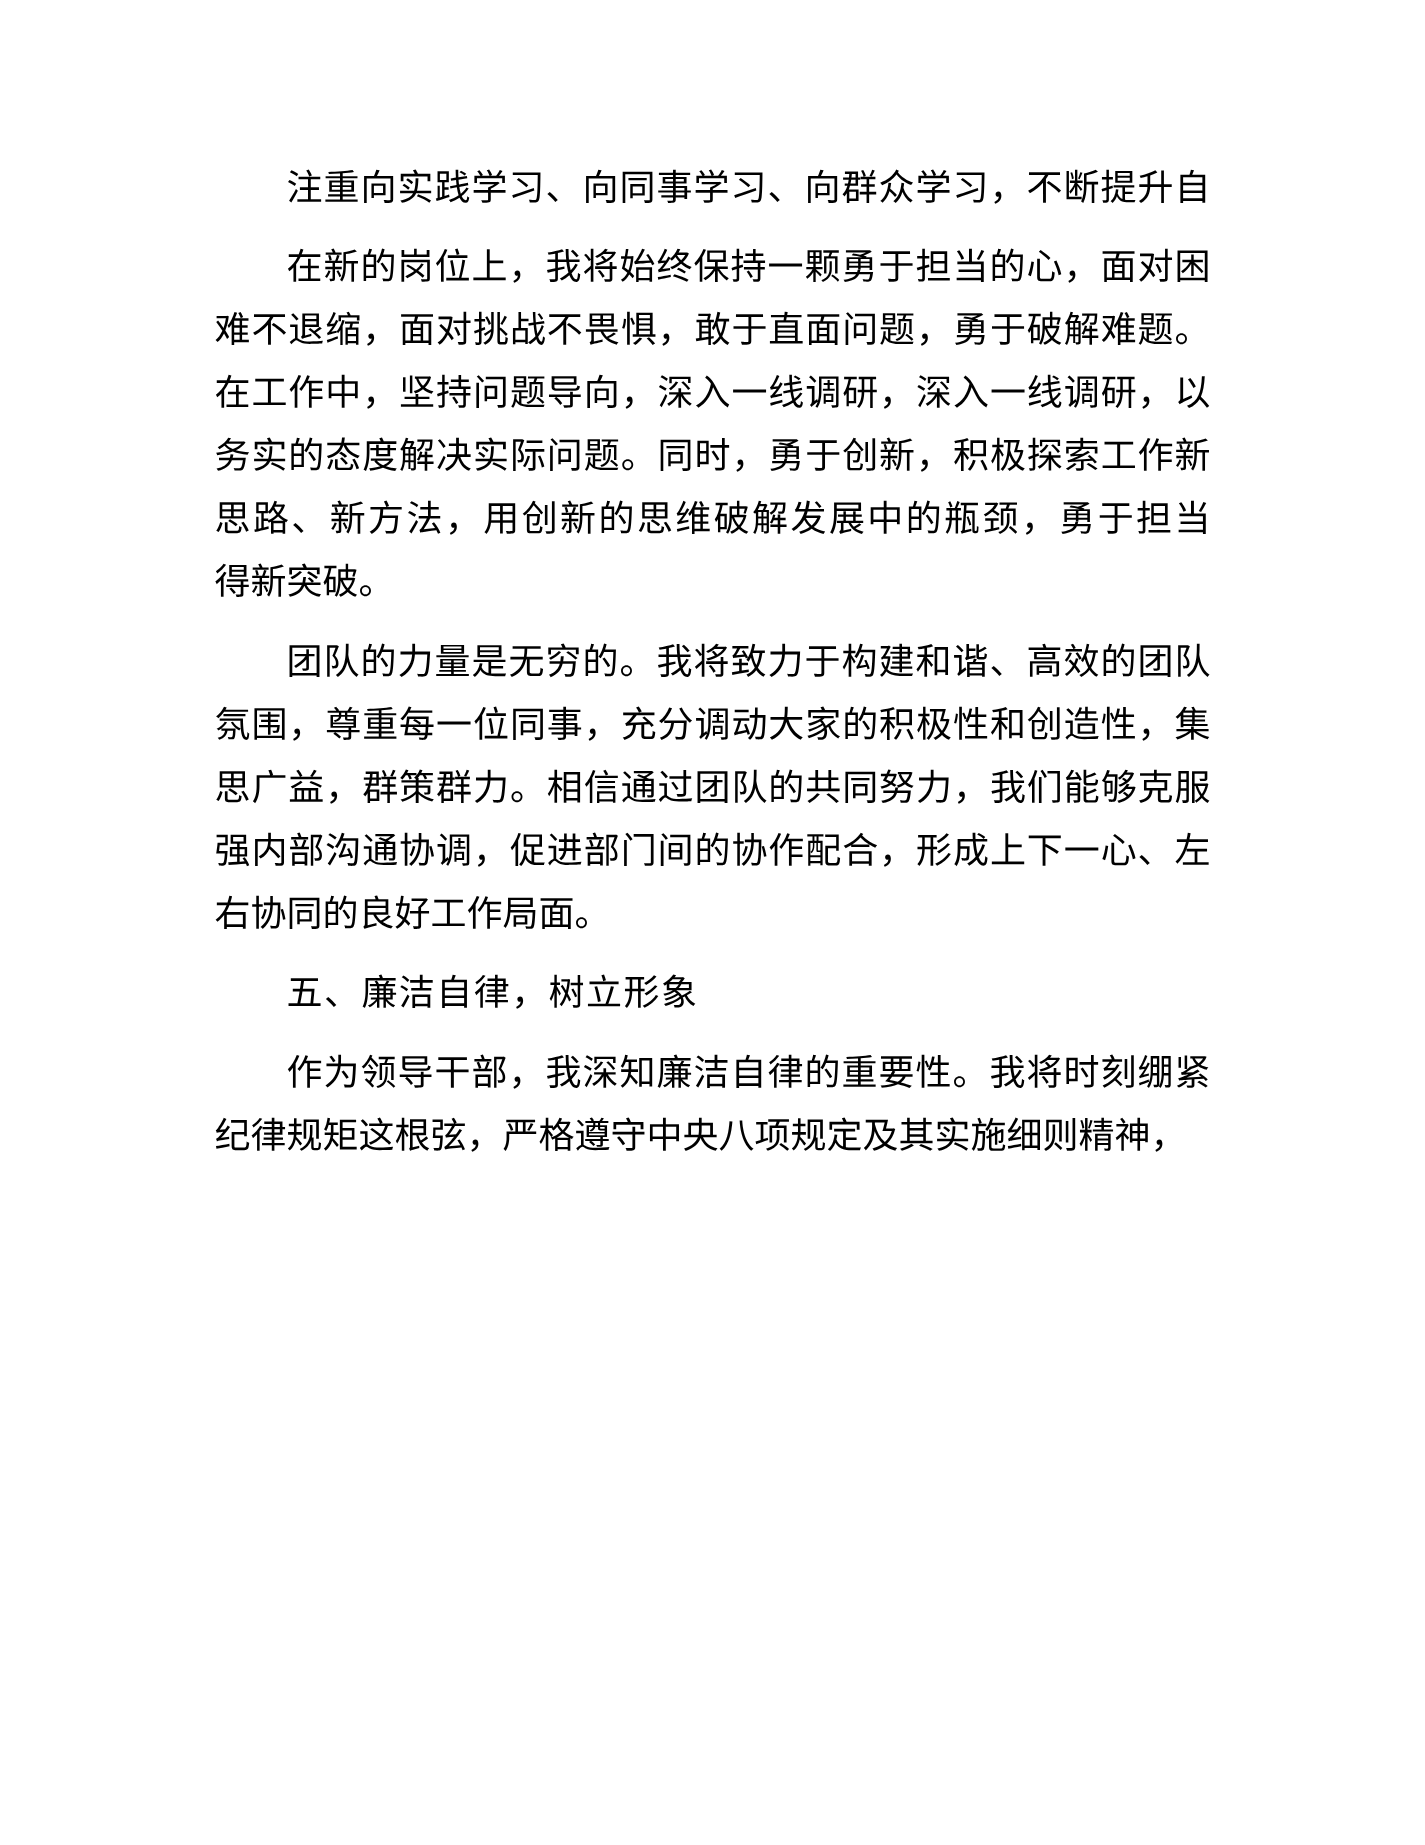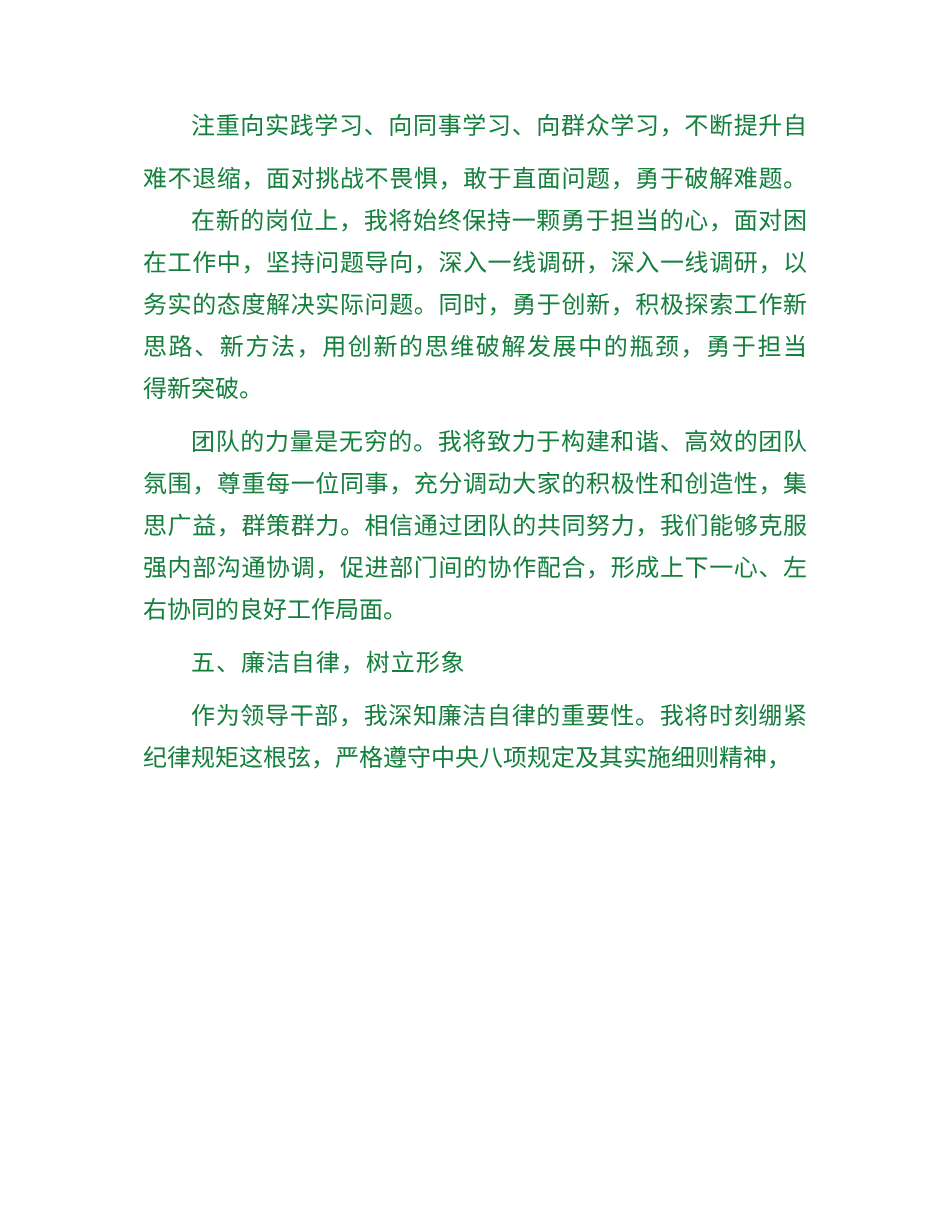--- a/index.html
+++ b/index.html
@@ -9,21 +9,21 @@
   }
   .page {
     position: relative;
     width: 950px;
     height: 1230px;
     background: #ffffff;
     box-sizing: border-box;
     padding: 105px 143px 0 143px;
     overflow: hidden;
     font-family: "Liberation Serif", "DejaVu Serif", serif;
-    color: #15803d;
+    color: #000000;
     font-size: 24px;
     line-height: 42px;
   }
   .para {
     margin: 0 0 11px 0;
   }
   .para .line {
     text-align: justify;
     text-align-last: justify;
     white-space: nowrap;
@@ -41,22 +41,22 @@
 </style>
 </head>
 <body>
 
 <div class="page">
   <div>
       <div class="para body">
         <div class="line first">注重向实践学习、向同事学习、向群众学习，不断提升自</div>
       </div>
       <div class="para body">
+        <div class="line first">在新的岗位上，我将始终保持一颗勇于担当的心，面对困</div>
         <div class="line">难不退缩，面对挑战不畏惧，敢于直面问题，勇于破解难题。</div>
-        <div class="line first">在新的岗位上，我将始终保持一颗勇于担当的心，面对困</div>
         <div class="line">在工作中，坚持问题导向，深入一线调研，深入一线调研，以</div>
         <div class="line">务实的态度解决实际问题。同时，勇于创新，积极探索工作新</div>
         <div class="line">思路、新方法，用创新的思维破解发展中的瓶颈，勇于担当</div>
         <div class="line last">得新突破。</div>
       </div>
       <div class="para body">
         <div class="line first">团队的力量是无穷的。我将致力于构建和谐、高效的团队</div>
         <div class="line">氛围，尊重每一位同事，充分调动大家的积极性和创造性，集</div>
         <div class="line">思广益，群策群力。相信通过团队的共同努力，我们能够克服</div>
         <div class="line">强内部沟通协调，促进部门间的协作配合，形成上下一心、左</div>

